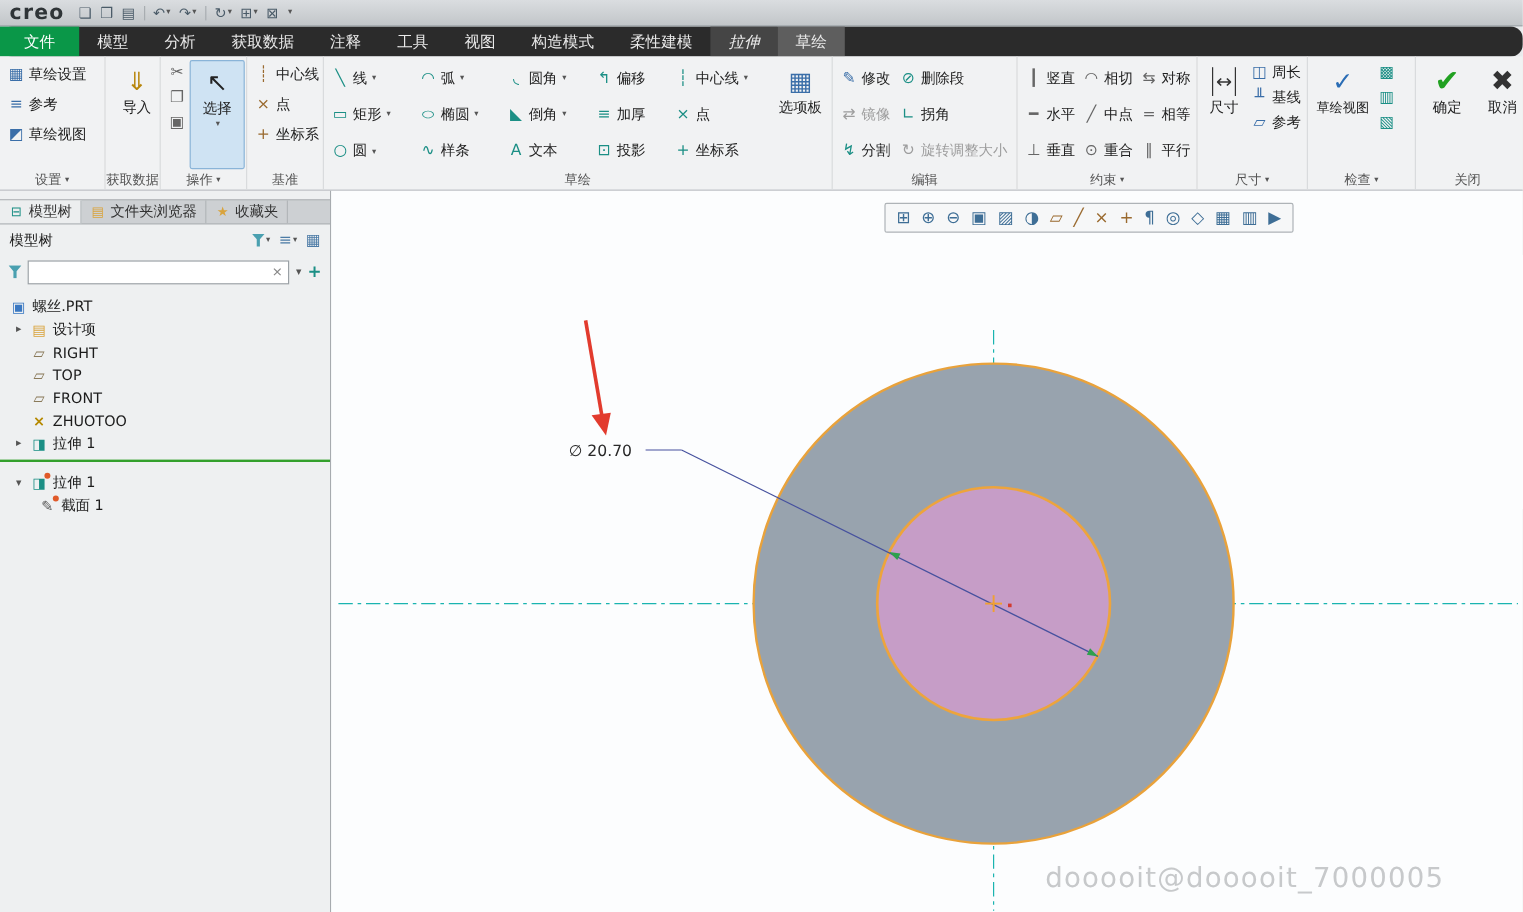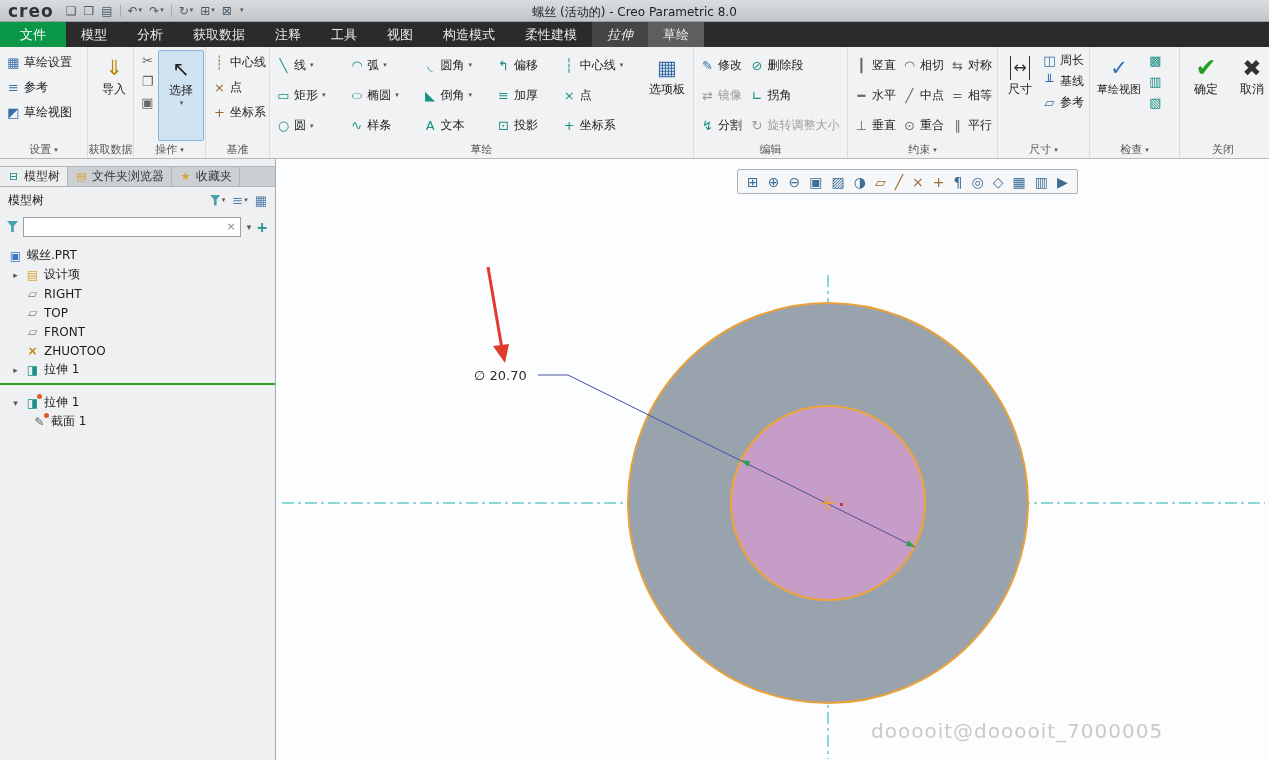--- a/index.html
+++ b/index.html
@@ -10,21 +10,21 @@
   
   .titlebar { position:relative; flex:0 0 22px; background:linear-gradient(#dadde0,#c2c6c9); display:flex; align-items:center; padding:0 8px; border-bottom:1px solid #9aa0a5; }
   .logo { font-weight:bold; font-size:17px; color:#2f3437; letter-spacing:1px; margin-right:12px; }
   .qat { display:flex; align-items:center; gap:7px; color:#4a5b68; font-size:12px; z-index:2; }
   .qbtn { display:inline-flex; align-items:center; line-height:1; }
   .dd { font-size:7px; color:#555; margin-left:1px; }
   .qsep { width:1px; height:12px; background:#a8adb1; }
   .win-title { position:absolute; left:0; right:0; top:4px; text-align:center; font-size:12px; color:#1d1d1d; pointer-events:none; }
 
   
-  .tabbar { flex:0 0 25px; background:#2b2b2b; display:flex; align-items:stretch; }
+  .tabbar { flex:0 0 25px; background:#2b2b2b; display:flex; align-items:stretch;border-radius:10px; }
   .tab { color:#e9e9e9; font-size:13px; padding:0 15px; display:flex; align-items:center; white-space:nowrap; }
   .tab.file { background:#0a9748; color:#fff; padding:0 20px; }
   .tab.context { font-style:italic; background:#454545; }
   .tab.active { background:#5e5e5e; }
 
   
   .ribbon { flex:0 0 112px; background:#f1f2f3; border-bottom:1px solid #b6babd; display:flex; }
   .rgroup { display:flex; flex-direction:column; border-right:1px solid #d9dbdd; flex:0 0 auto; }
   .rbody { flex:1; display:flex; align-items:stretch; padding:3px 3px 0 3px; }
   .rlabel { flex:0 0 17px; display:flex; align-items:center; justify-content:center; gap:2px; font-size:11px; color:#555; }
@@ -66,21 +66,21 @@
   .trow.grandchild { padding-left:32px; }
   .texp { width:11px; font-size:9px; color:#555; text-align:center; flex:0 0 11px; }
   .ticon { width:15px; text-align:center; font-size:12px; flex:0 0 15px; position:relative; }
   .ticon.edited::after { content:""; position:absolute; width:5px; height:5px; background:#e05a2a; border-radius:50%; right:-2px; top:-2px; }
   .green-sep { border-top:2px solid #33a02c; margin:4px 0 8px 0; }
 
   
   .gfx { flex:1; position:relative; background:#fcfdfe; overflow:hidden; }
   .gtoolbar { position:absolute; left:461px; top:10px; height:25px; background:#f6f7f8; border:1px solid #aeb3b7; display:flex; align-items:center; gap:9px; padding:0 9px; border-radius:2px; z-index:3; }
   .gicon { font-size:14px; color:#3e6e96; display:inline-flex; }
-  .watermark { position:absolute; left:595px; top:560px; font-size:20px; color:#c7c9cb; letter-spacing:1px; z-index:2; }
+  .watermark { position:absolute; left:595px; top:560px; font-size:23px; color:#c7c9cb; letter-spacing:1px; z-index:2; }
   svg.scene { position:absolute; left:0; top:0; }
   .cl { stroke:#1ab4b0; stroke-width:1; stroke-dasharray:12 4 3 4; fill:none; }
   .outer { fill:#98a3ae; stroke:#e9a23b; stroke-width:2; }
   .inner { fill:#c69dc7; stroke:#eda43c; stroke-width:2.2; }
   .dim { stroke:#46519e; stroke-width:1; }
   .dimtext { font-size:13px; fill:#2a2a2a; }
   .cmark { stroke:#f0a030; stroke-width:1.6; }
 </style>
 </head>
 <body>
@@ -117,21 +117,20 @@
           <span>⊞</span>
           <span class="dd">▾</span>
         </span>
       <span class="qbtn">
           <span>⊠</span>
         </span>
       <span class="qbtn">
           <span class="dd">▾</span>
         </span>
     </div>
-    <div class="win-title">螺丝 (活动的) - Creo Parametric 8.0</div>
   </div>
 
   <div class="tabbar">
     <div class="tab file">文件</div>
     <div class="tab">模型</div>
     <div class="tab">分析</div>
     <div class="tab">获取数据</div>
     <div class="tab">注释</div>
     <div class="tab">工具</div>
     <div class="tab">视图</div>

